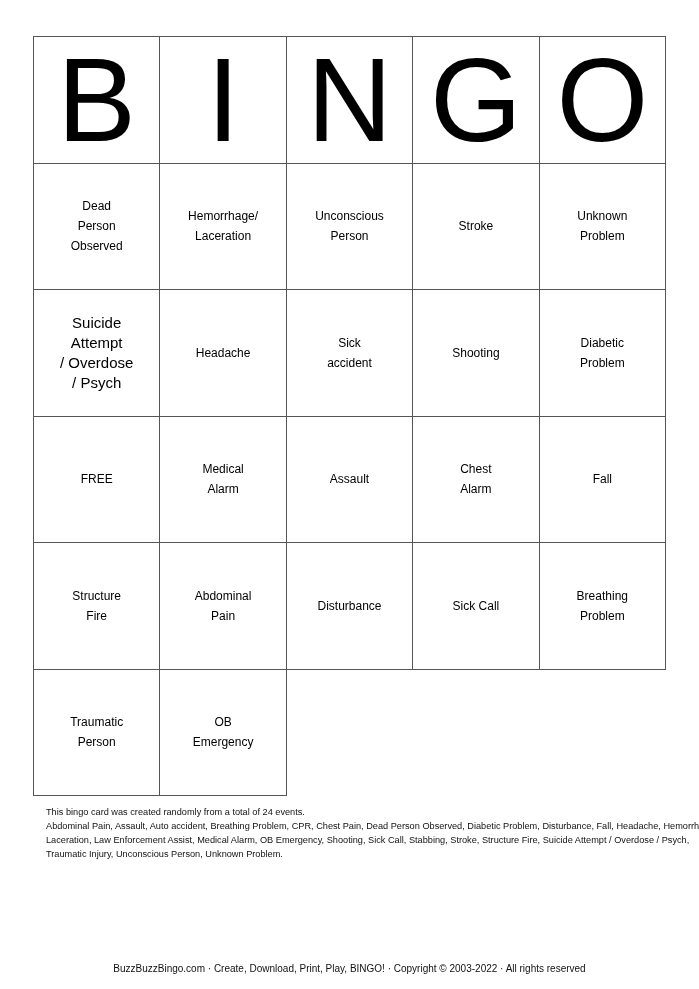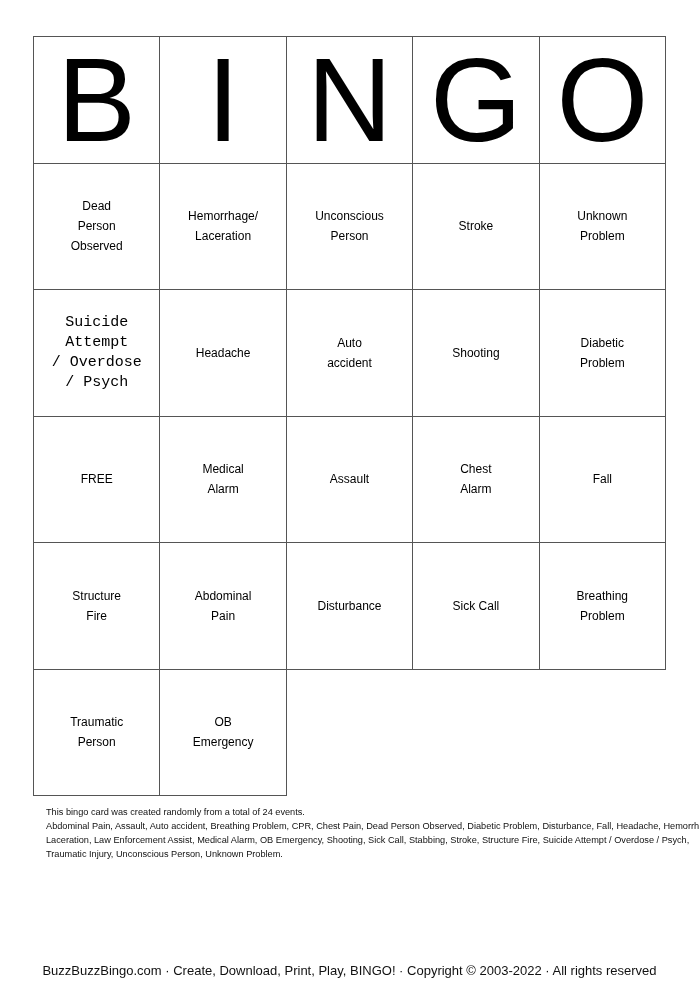--- a/index.html
+++ b/index.html
@@ -2,24 +2,24 @@
 <html><head>
 <meta charset="utf-8">
 <style>
   html, body { margin:0; padding:0; background:#fff; }
   body { width:699px; height:989px; position:relative; font-family:"Liberation Sans", sans-serif; color:#000; overflow:hidden; }
   .grid { position:absolute; left:33px; top:36px; width:633px; height:760px; display:grid;
     grid-template-columns:repeat(5, 1fr); grid-template-rows:repeat(6, 1fr);
     border-top:1px solid #555; border-left:1px solid #555; box-sizing:border-box; }
   .cell { border-right:1px solid #555; border-bottom:1px solid #555; display:flex; align-items:center; justify-content:center;
     text-align:center; font-size:12px; line-height:20px; padding:0 6px; box-sizing:border-box; white-space:pre-line; }
-  .cell.small { font-size:15px; line-height:20px;font-family:Liberation Mono, monospace; }
+  .cell.small { font-size:15px; line-height:20px; }
   .head { font-size:118px; line-height:1; font-weight:normal; }
   .note { position:absolute; left:10px; top:805px; width:680px; font-size:9.2px; line-height:14px; color:#111;margin-left:36px; }
-  .footer { position:absolute; left:0; right:0; top:963px; text-align:center; font-size:13px; color:#111; }
+  .footer { position:absolute; left:0; right:0; top:963px; text-align:center; font-size:10px; color:#111; }
 </style>
 </head>
 <body>
 
 <div class="grid">
   <div class="cell head">B</div>
   <div class="cell head">I</div>
   <div class="cell head">N</div>
   <div class="cell head">G</div>
   <div class="cell head">O</div>
@@ -33,21 +33,21 @@
 Person</div>
   <div class="cell">Stroke</div>
 
   <div class="cell">Unknown
 Problem</div>
   <div class="cell small">Suicide
 Attempt
 / Overdose
 / Psych</div>
   <div class="cell">Headache</div>
-  <div class="cell">Auto
+  <div class="cell">Sick
 accident</div>
 
   <div class="cell">Shooting</div>
   <div class="cell">Diabetic
 Problem</div>
   <div class="cell">FREE</div>
   <div class="cell">Medical
 Alarm</div>
   <div class="cell">Assault</div>
 

